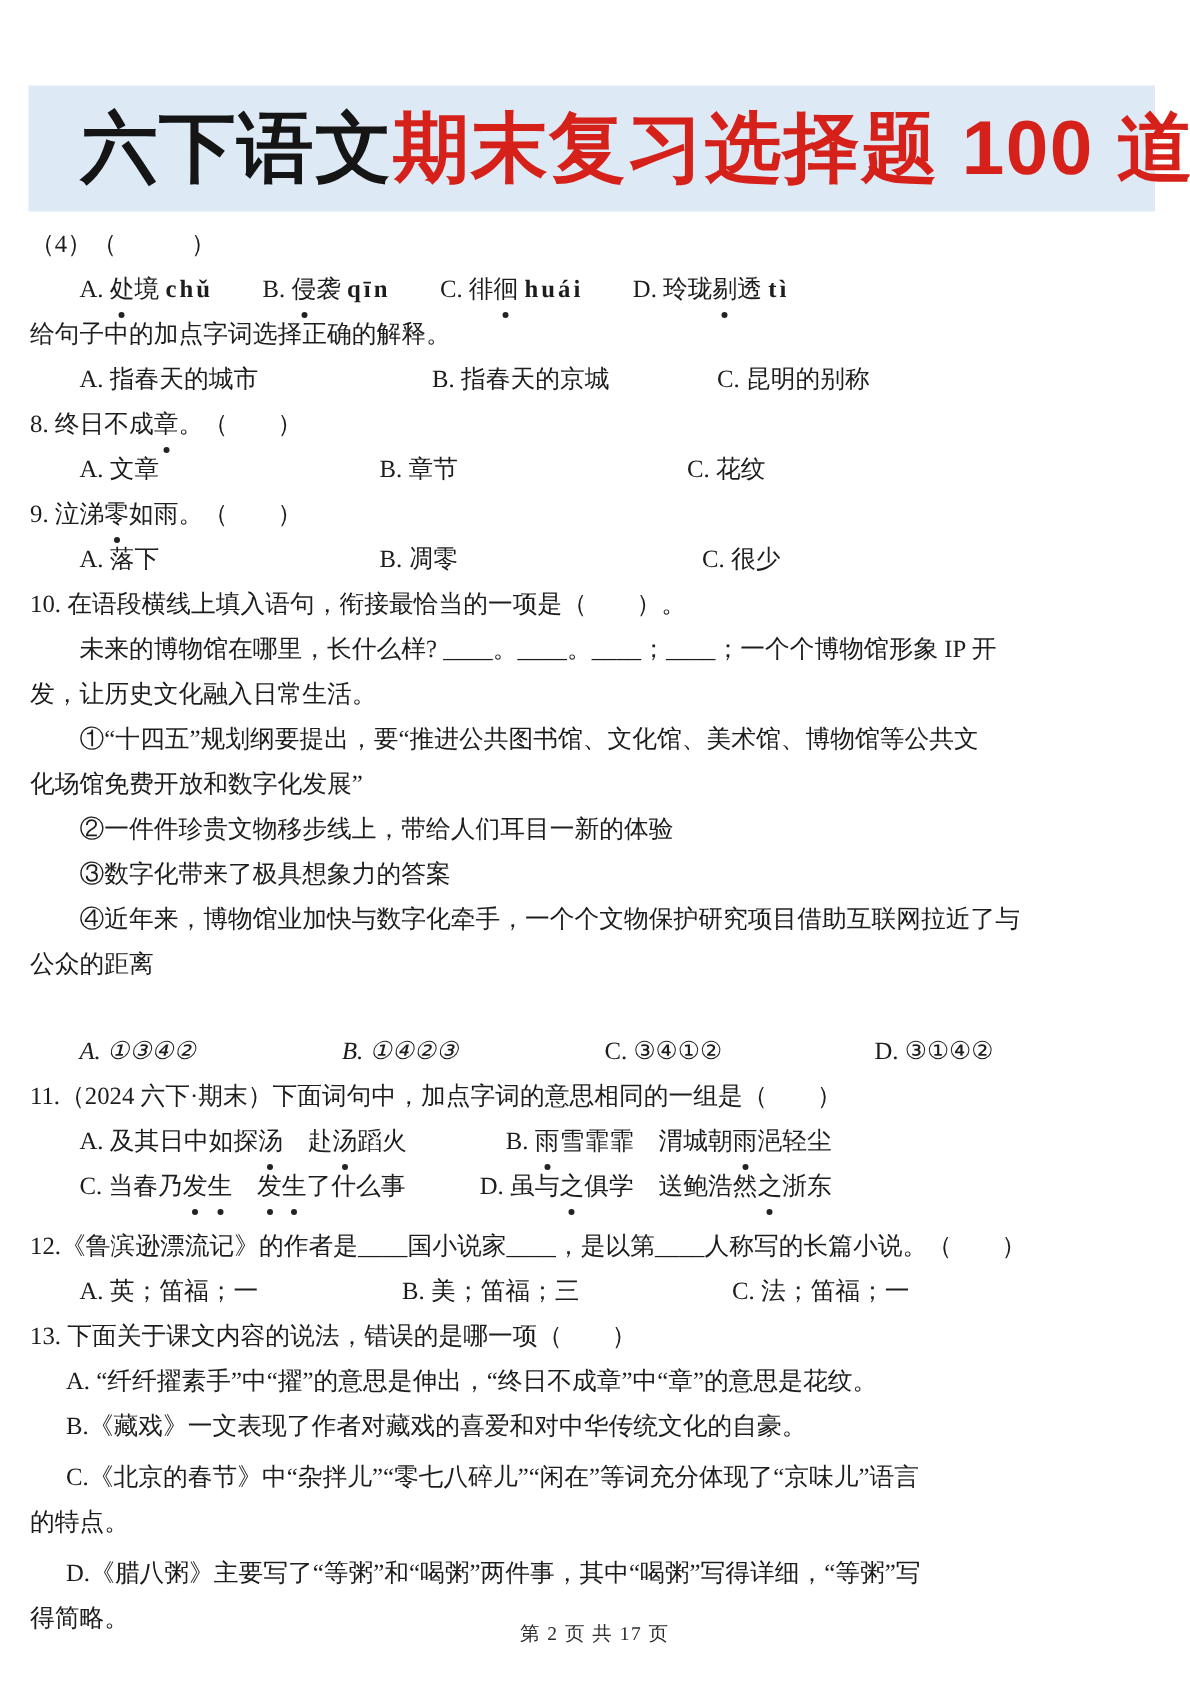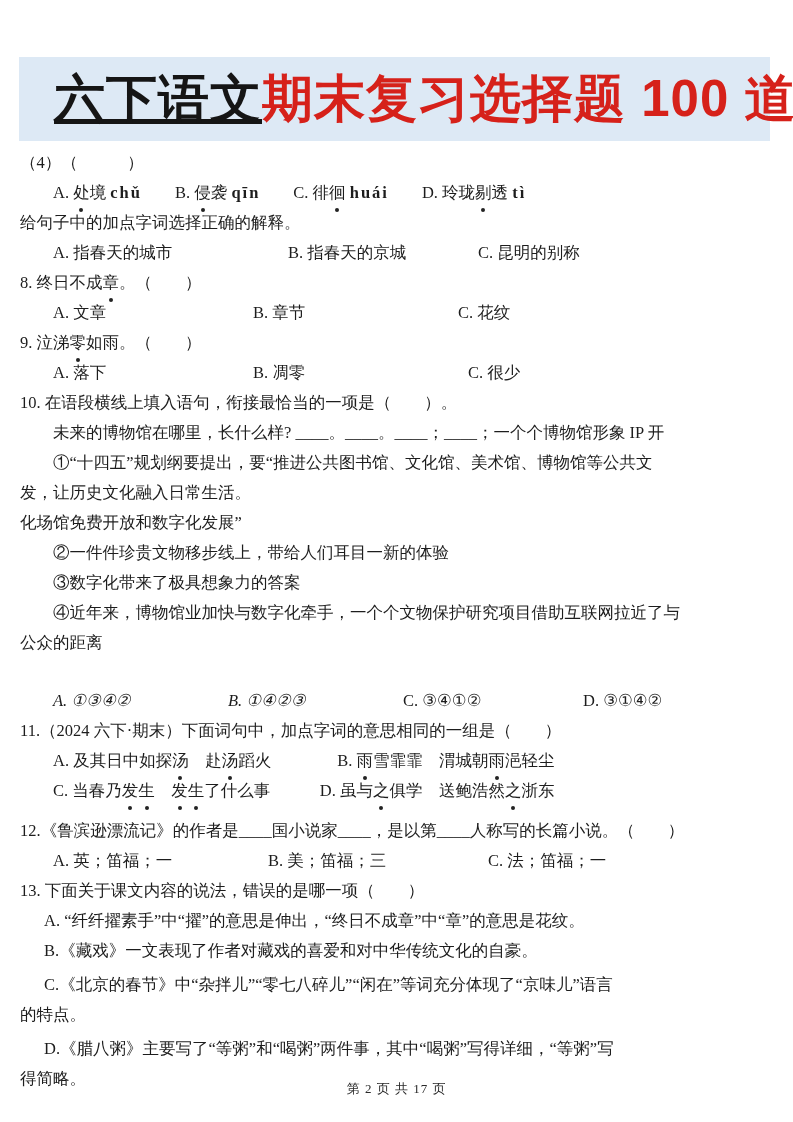--- a/index.html
+++ b/index.html
@@ -16,21 +16,21 @@
   }
   .banner{
     position:absolute;left:19px;top:57px;width:751px;height:84px;
     background:var(--banner-bg);
     display:flex;align-items:center;box-sizing:border-box;padding-left:35px;
   }
   .banner-title{
     font-family:"Liberation Sans","DejaVu Sans",sans-serif;
     font-weight:900;font-size:51px;letter-spacing:1px;white-space:pre;
   }
-  .t-black{color:var(--title-black);text-decoration:underline;}
+  .t-black{color:var(--title-black);}
   .t-red{color:var(--title-red);}
   .content{position:absolute;left:20px;top:148px;width:755px;}
   .line{
     font-size:16.5px;line-height:30px;white-space:pre;
   }
   .ind1{padding-left:33px;}
   .ind2{padding-left:24px;}
   
   .d{position:relative;display:inline-block;}
   .d::after{
@@ -63,22 +63,22 @@
     <div class="line"><span>（4）（　　　）</span></div>
     <div class="line ind1"><span>A. </span><span class="d">处</span><span>境 </span><span class="py">chǔ</span><span>　　</span><span>B. </span><span class="d">侵</span><span>袭 </span><span class="py">qīn</span><span>　　</span><span>C. 徘</span><span class="d">徊</span><span> </span><span class="py">huái</span><span>　　</span><span>D. 玲珑</span><span class="d">剔</span><span>透 </span><span class="py">tì</span></div>
     <div class="line"><span>给句子中的加点字词选择正确的解释。</span></div>
     <div class="line ind1"><span class="cw235">A. 指春天的城市</span><span class="cw190">B. 指春天的京城</span><span>C. 昆明的别称</span></div>
     <div class="line"><span>8. 终日不成</span><span class="d">章</span><span>。（　　）</span></div>
     <div class="line ind1"><span class="cw200">A. 文章</span><span class="cw205">B. 章节</span><span>C. 花纹</span></div>
     <div class="line"><span>9. 泣涕</span><span class="d">零</span><span>如雨。（　　）</span></div>
     <div class="line ind1"><span class="cw200">A. 落下</span><span class="cw215">B. 凋零</span><span>C. 很少</span></div>
     <div class="line"><span>10. 在语段横线上填入语句，衔接最恰当的一项是（　　）。</span></div>
     <div class="line ind1"><span>未来的博物馆在哪里，长什么样? ____。____。____；____；一个个博物馆形象 IP 开</span></div>
+    <div class="line"><span>发，让历史文化融入日常生活。</span></div>
     <div class="line ind1"><span>①“十四五”规划纲要提出，要“推进公共图书馆、文化馆、美术馆、博物馆等公共文</span></div>
-    <div class="line"><span>发，让历史文化融入日常生活。</span></div>
     <div class="line"><span>化场馆免费开放和数字化发展”</span></div>
     <div class="line ind1"><span>②一件件珍贵文物移步线上，带给人们耳目一新的体验</span></div>
     <div class="line ind1"><span>③数字化带来了极具想象力的答案</span></div>
     <div class="line ind1"><span>④近年来，博物馆业加快与数字化牵手，一个个文物保护研究项目借助互联网拉近了与</span></div>
     <div class="line"><span>公众的距离</span></div>
     <div class="line ind1"><span class="cw175">A. ①③④②</span><span class="cw175">B. ①④②③</span><span class="cw180">C. ③④①②</span><span>D. ③①④②</span></div>
     <div class="line"><span>11.（2024 六下·期末）下面词句中，加点字词的意思相同的一组是（　　）</span></div>
     <div class="line ind1"><span>A. 及其日中如探</span><span class="d">汤</span><span>　赴</span><span class="d">汤</span><span>蹈火</span><span>　　　　</span><span>B. </span><span class="d">雨</span><span>雪霏霏</span><span>　渭城朝</span><span class="d">雨</span><span>浥轻尘</span></div>
     <div class="line ind1"><span>C. 当春乃</span><span class="d">发</span><span class="d">生</span><span>　</span><span class="d">发</span><span class="d">生</span><span>了什么事</span><span>　　　</span><span>D. 虽与</span><span class="d">之</span><span>俱学</span><span>　送鲍浩然</span><span class="d">之</span><span>浙东</span></div>
     <div class="line" style="margin-top: 10px;"><span>12.《鲁滨逊漂流记》的作者是____国小说家____，是以第____人称写的长篇小说。（　　）</span></div>

